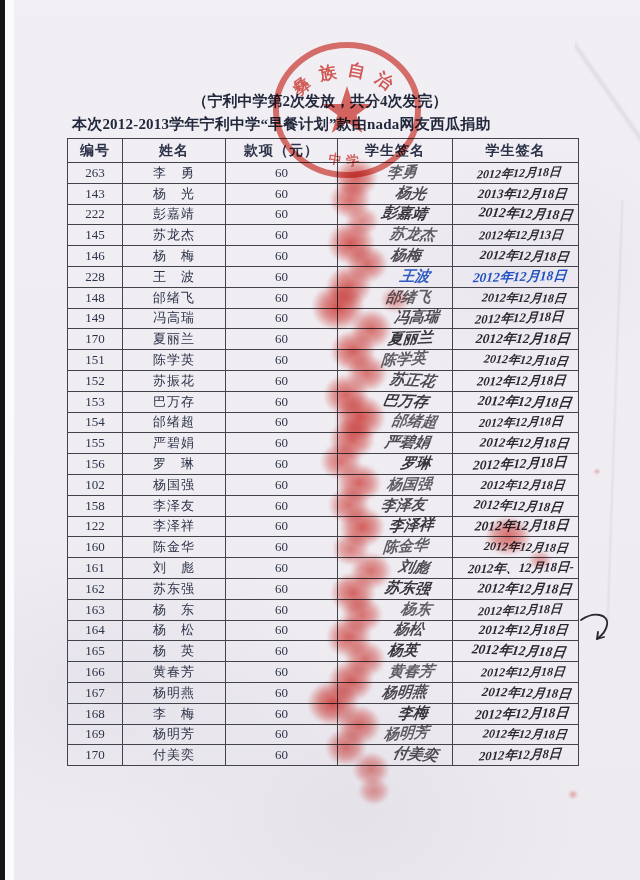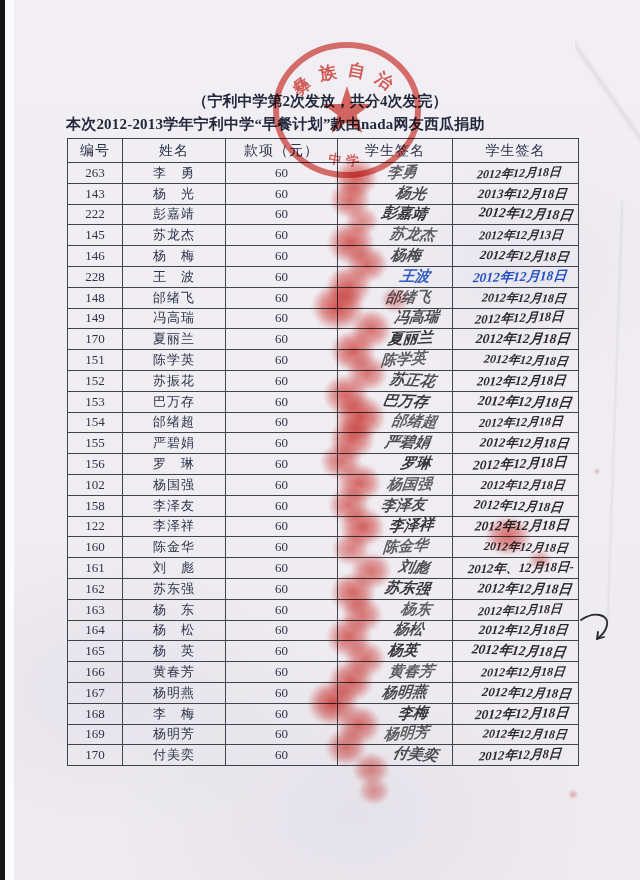--- a/index.html
+++ b/index.html
@@ -17,29 +17,29 @@
   .crease1{position:absolute;left:575px;top:30px;width:70px;height:130px;
            background:linear-gradient(55deg,rgba(0,0,0,0) 47%,rgba(120,115,130,.14) 50%,rgba(0,0,0,0) 53%);}
   .crease2{position:absolute;left:595px;top:200px;width:40px;height:420px;
            background:linear-gradient(92deg,rgba(0,0,0,0) 46%,rgba(120,115,130,.10) 50%,rgba(0,0,0,0) 54%);}
 
   
   .doc-title{position:absolute;left:0;top:66px;width:640px;text-align:center;
              font-size:17.5px;font-weight:bold;color:#23293d;letter-spacing:.5px;}
   .doc-subtitle{position:absolute;left:0;top:92px;width:640px;text-align:center;
              font-size:15px;font-weight:bold;color:#23293d;}
-  .doc-note{position:absolute;left:66px;top:115px;width:520px;
+  .doc-note{position:absolute;left:72px;top:115px;width:520px;
              font-size:15px;font-weight:bold;color:#23293d;letter-spacing:.2px;}
 
   
   table.receipt{position:absolute;left:67px;top:138px;width:511px;
                 border-collapse:collapse;table-layout:fixed;}
   table.receipt th,table.receipt td{border:1.4px solid #43434b;padding:0;
                 color:#2c3248;text-align:center;vertical-align:middle;overflow:visible;}
-  table.receipt th{height:23px;font-size:14px;font-weight:normal;letter-spacing:1px;}
+  table.receipt th{height:23px;font-size:14px;font-weight:bold;letter-spacing:1px;}
   table.receipt td{height:19.8px;font-size:13px;}
   col.c1{width:55px}col.c2{width:103px}col.c3{width:112px}col.c4{width:115px}col.c5{width:126px}
   td.c-name{font-size:13.5px;letter-spacing:1px;}
   td.c-sig,td.c-date{position:relative;text-align:left;}
   .sig{display:inline-block;font-style:italic;font-weight:bold;font-size:15px;
        color:#29262e;white-space:nowrap;line-height:1;}
   .hand-date{display:inline-block;font-style:italic;font-weight:bold;font-size:12.5px;
        color:#2a272e;white-space:nowrap;line-height:1;}
   .sig.blue,.hand-date.blue{color:#1f4fc0;}
 

